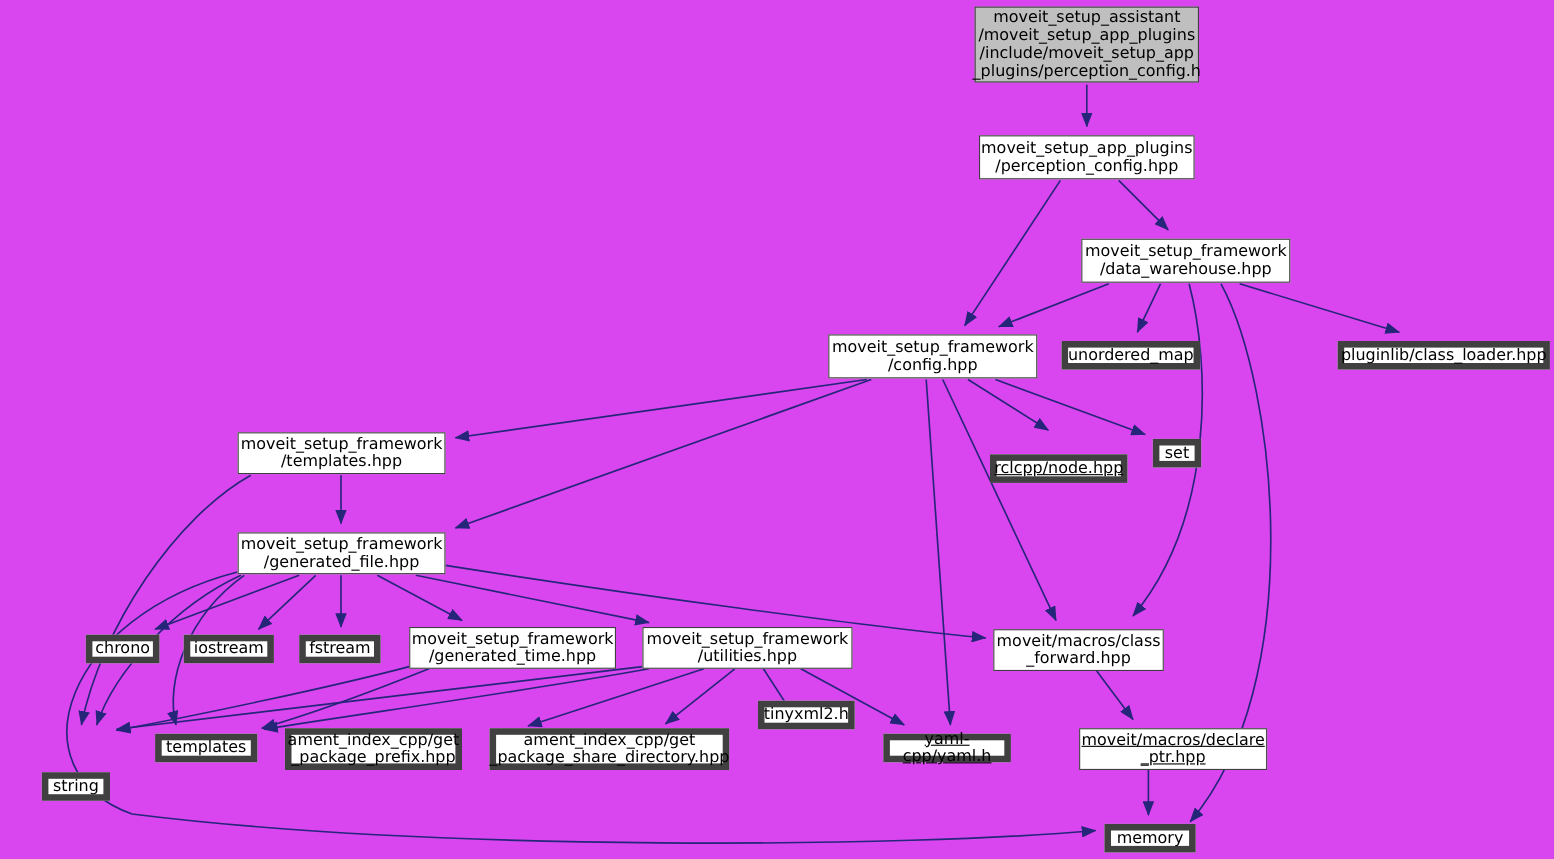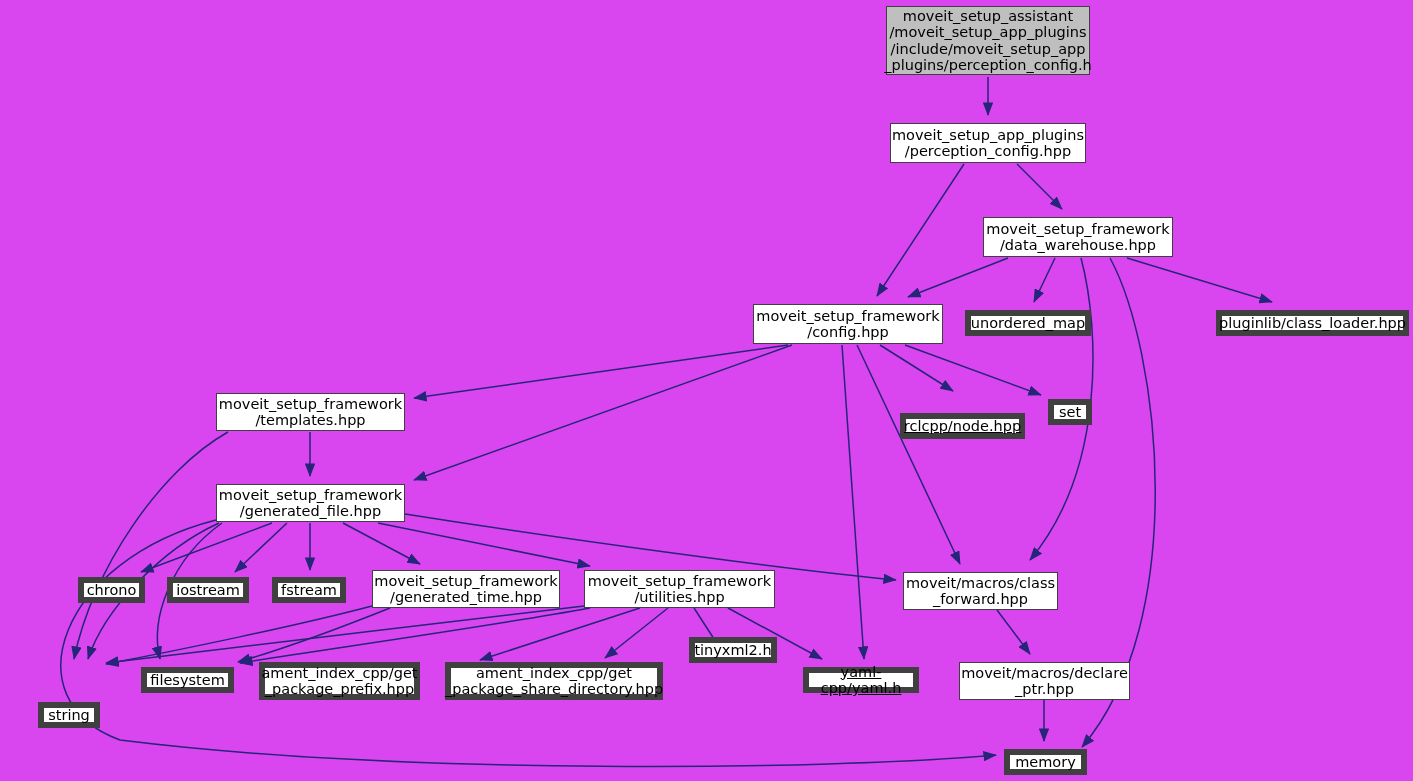--- a/index.html
+++ b/index.html
@@ -117,24 +117,24 @@
       <div class="node weak" style="left: 78px; top: 577px; width: 67px; height: 26px;">chrono</div>
       <div class="node weak" style="left: 167px; top: 577px; width: 82px; height: 26px;">iostream</div>
       <div class="node weak" style="left: 272px; top: 577px; width: 74px; height: 26px;">fstream</div>
       <div class="node strong" style="left: 372px; top: 570px; width: 188px; height: 38px;">moveit_setup_framework
 /generated_time.hpp</div>
       <div class="node strong" style="left: 584px; top: 570px; width: 191px; height: 38px;">moveit_setup_framework
 /utilities.hpp</div>
       <div class="node strong" style="left: 903px; top: 572px; width: 155px; height: 38px;">moveit/macros/class
 _forward.hpp</div>
       <div class="node weak" style="left: 38px; top: 702px; width: 62px; height: 26px;">string</div>
-      <div class="node weak" style="left: 141px; top: 667px; width: 93px; height: 26px;">filesystem</div>
+      <div class="node weak" style="left: 141px; top: 667px; width: 93px; height: 26px;">templates</div>
       <div class="node weak" style="left: 259px; top: 662px; width: 161px; height: 38px;">ament_index_cpp/get
 _package_prefix.hpp</div>
       <div class="node weak" style="left: 445px; top: 662px; width: 218px; height: 38px;">ament_index_cpp/get
 _package_share_directory.hpp</div>
       <div class="node weak" style="left: 689px; top: 637px; width: 88px; height: 26px;">tinyxml2.h</div>
       <div class="node weak" style="left: 803px; top: 667px; width: 116px; height: 26px; text-decoration: underline;">yaml-cpp/yaml.h</div>
-      <div class="node strong" style="left: 959px; top: 662px; width: 171px; height: 38px;">moveit/macros/declare
+      <div class="node strong" style="left: 981px; top: 662px; width: 171px; height: 38px; text-decoration: underline;">moveit/macros/declare
 _ptr.hpp</div>
       <div class="node weak" style="left: 1004px; top: 749px; width: 83px; height: 26px;">memory</div>
     </div>
 </div>
 
 </body></html>

